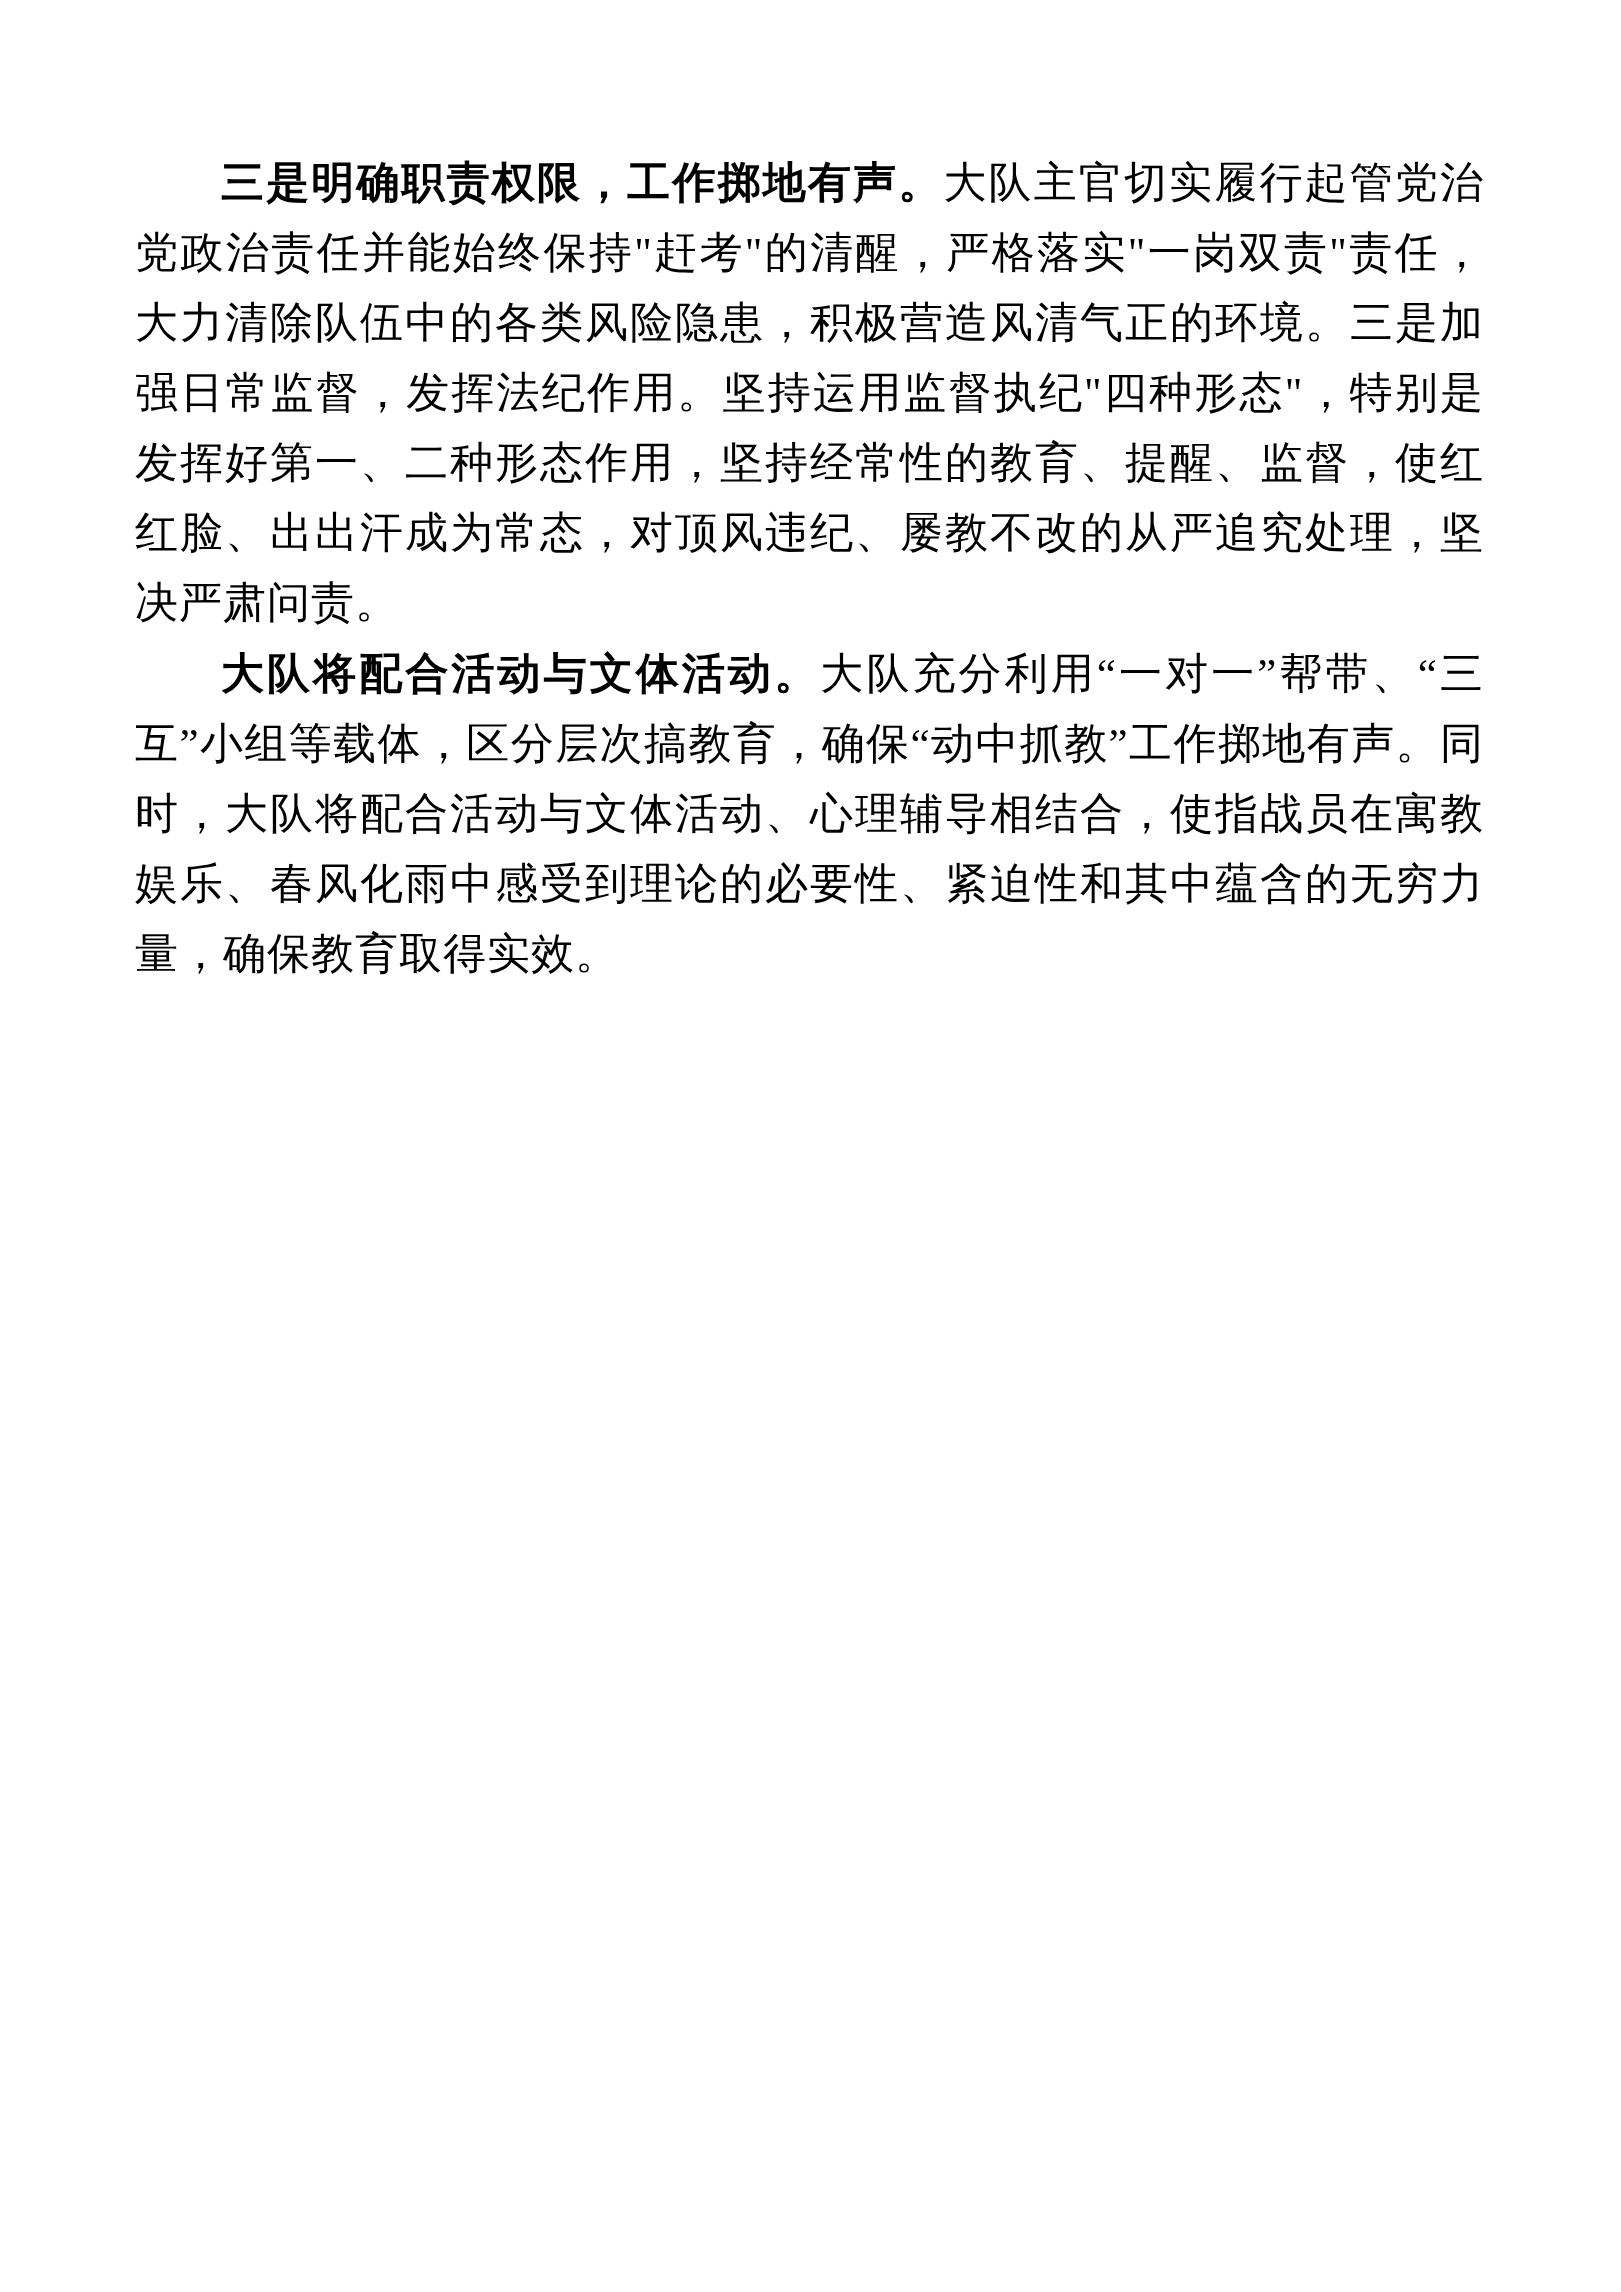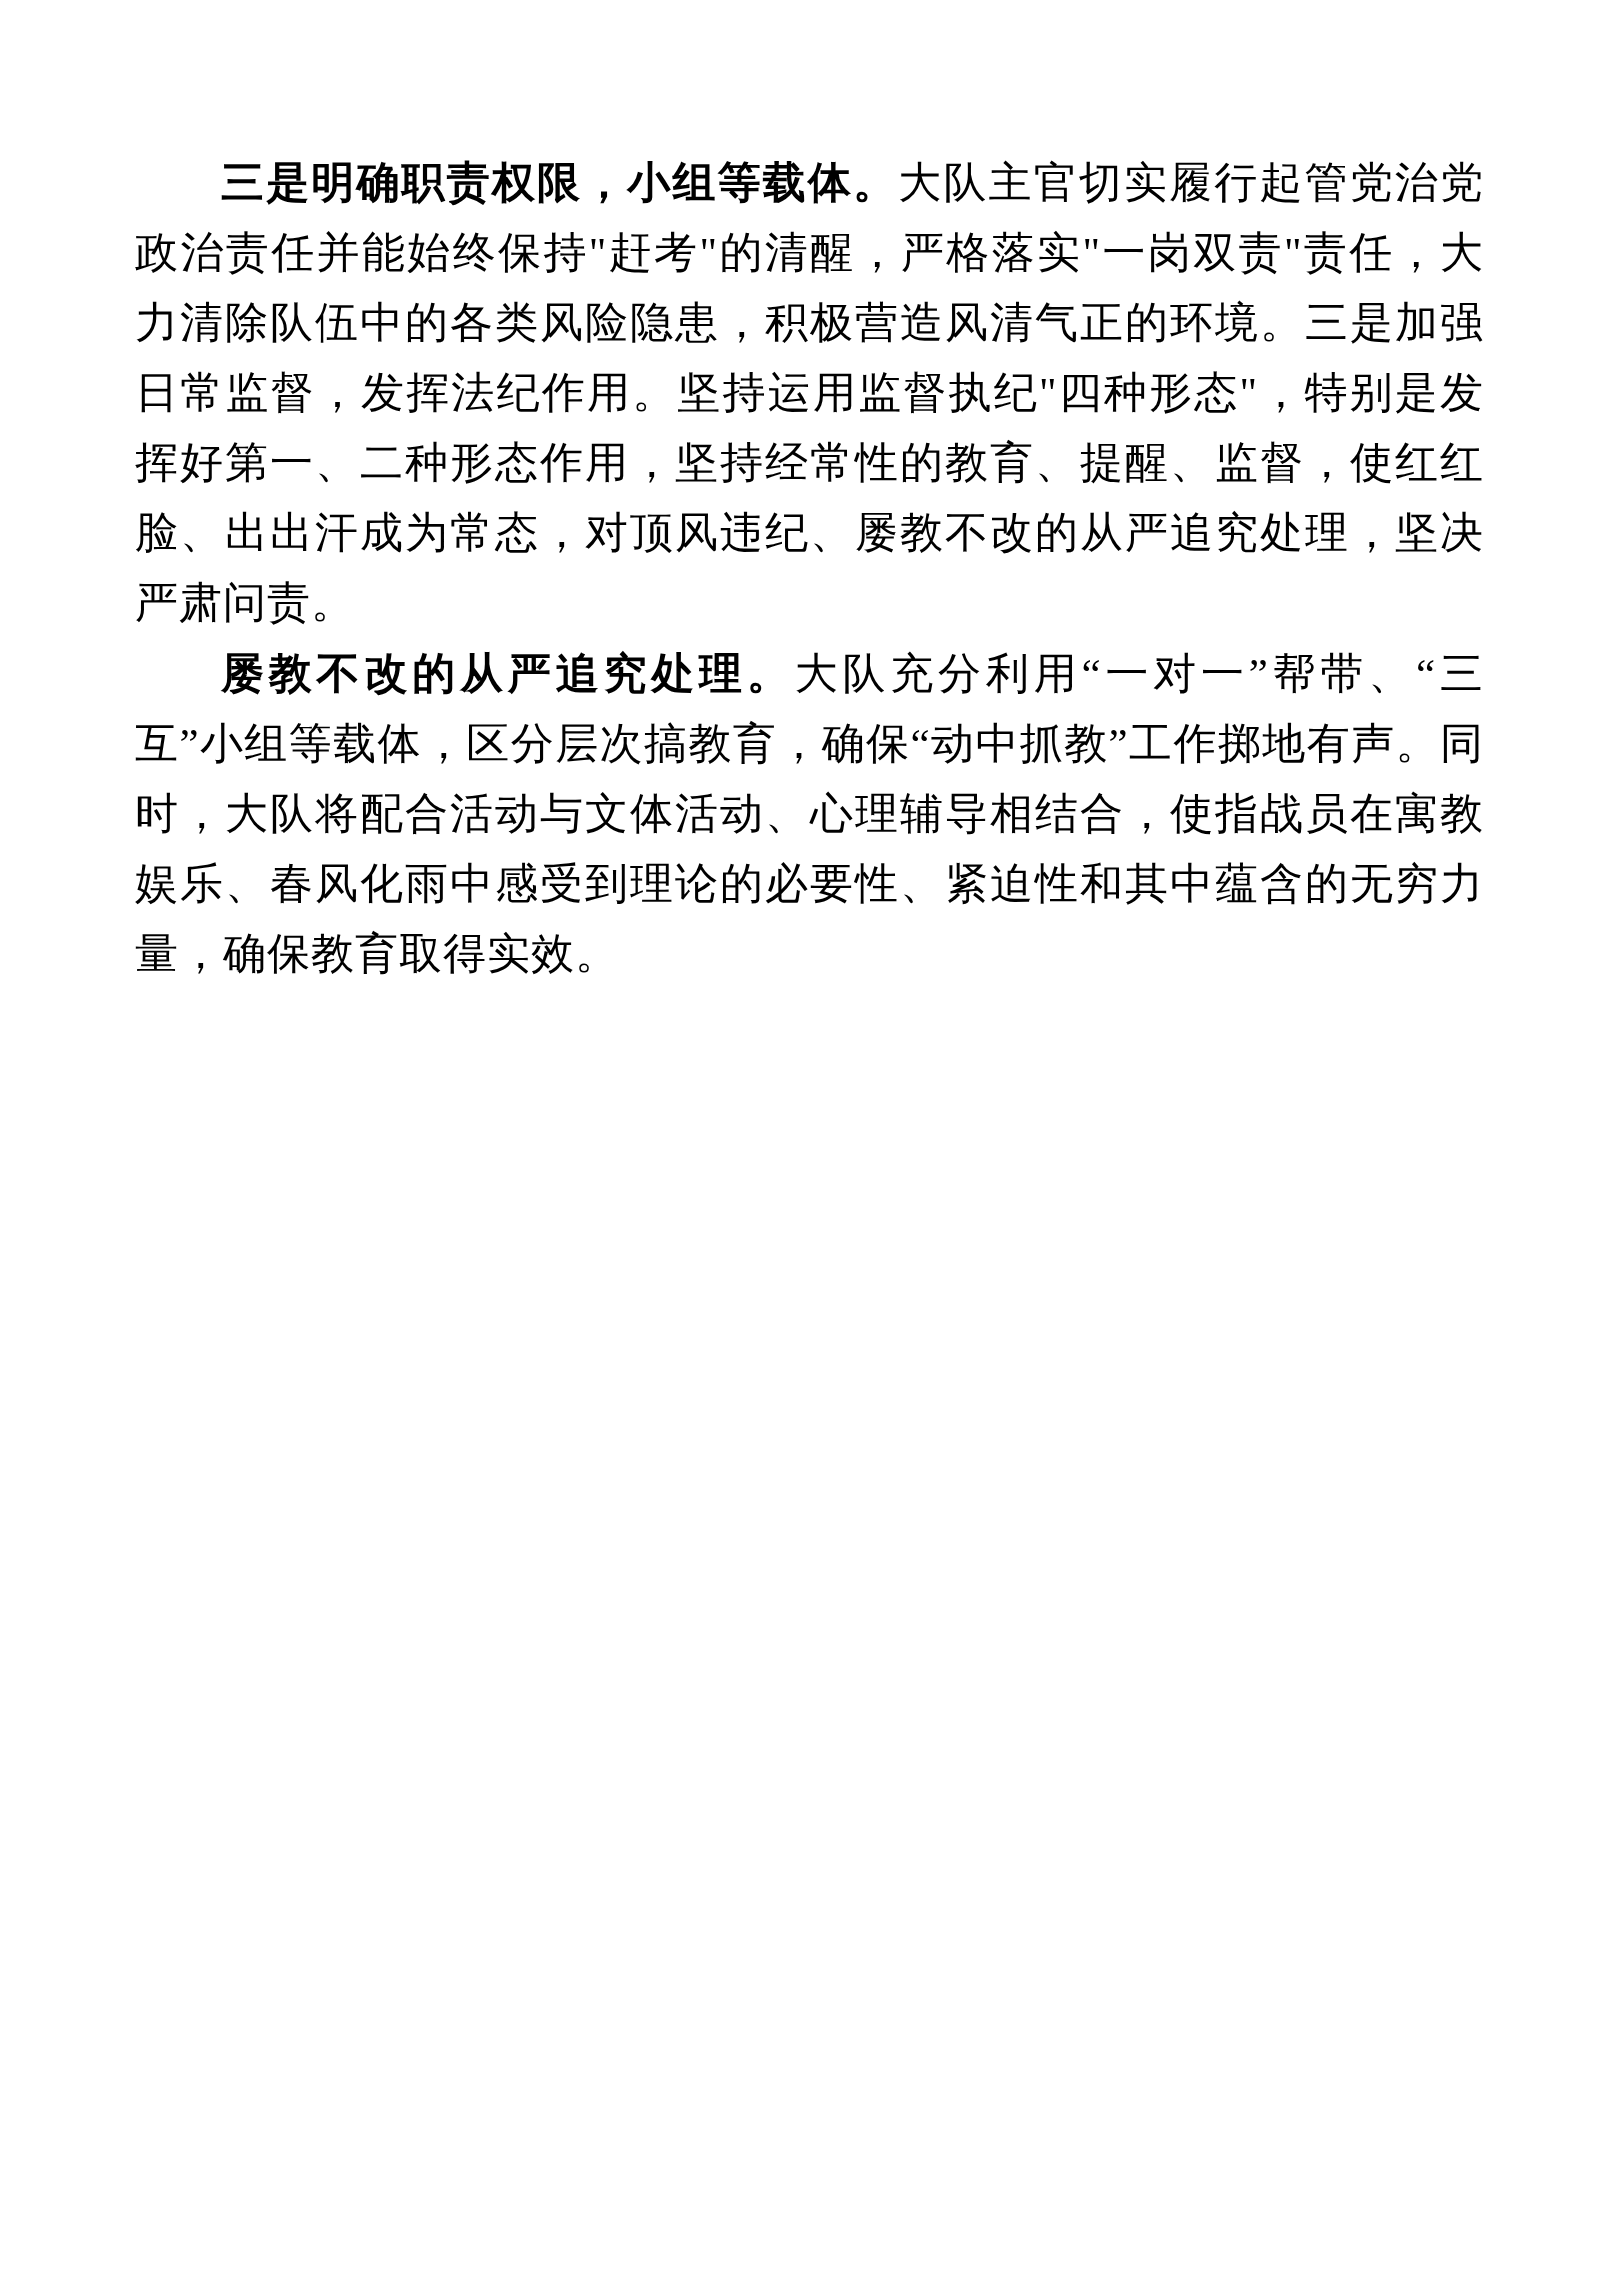--- a/index.html
+++ b/index.html
@@ -40,23 +40,23 @@
     font-weight: normal;
   }
 </style>
 </head>
 <body>
 
 <div class="page">
   <div class="doc-body">
 
     <p class="para">
-      <span class="lead">三是明确职责权限，小组等载体。</span><span class="body-text">大队主官切实履行起管党治党政治责任并能始终保持"赶考"的清醒，严格落实"一岗双责"责任，大力清除队伍中的各类风险隐患，积极营造风清气正的环境。三是加强日常监督，发挥法纪作用。坚持运用监督执纪"四种形态"，特别是发挥好第一、二种形态作用，坚持经常性的教育、提醒、监督，使红红脸、出出汗成为常态，对顶风违纪、屡教不改的从严追究处理，坚决严肃问责。</span>
+      <span class="lead">三是明确职责权限，工作掷地有声。</span><span class="body-text">大队主官切实履行起管党治党政治责任并能始终保持"赶考"的清醒，严格落实"一岗双责"责任，大力清除队伍中的各类风险隐患，积极营造风清气正的环境。三是加强日常监督，发挥法纪作用。坚持运用监督执纪"四种形态"，特别是发挥好第一、二种形态作用，坚持经常性的教育、提醒、监督，使红红脸、出出汗成为常态，对顶风违纪、屡教不改的从严追究处理，坚决严肃问责。</span>
     </p>
 
 
     <p class="para">
-      <span class="lead">屡教不改的从严追究处理。</span><span class="body-text">大队充分利用“一对一”帮带、“三互”小组等载体，区分层次搞教育，确保“动中抓教”工作掷地有声。同时，大队将配合活动与文体活动、心理辅导相结合，使指战员在寓教娱乐、春风化雨中感受到理论的必要性、紧迫性和其中蕴含的无穷力量，确保教育取得实效。</span>
+      <span class="lead">大队将配合活动与文体活动。</span><span class="body-text">大队充分利用“一对一”帮带、“三互”小组等载体，区分层次搞教育，确保“动中抓教”工作掷地有声。同时，大队将配合活动与文体活动、心理辅导相结合，使指战员在寓教娱乐、春风化雨中感受到理论的必要性、紧迫性和其中蕴含的无穷力量，确保教育取得实效。</span>
     </p>
 
   </div>
 </div>
 
 
 </body></html>

